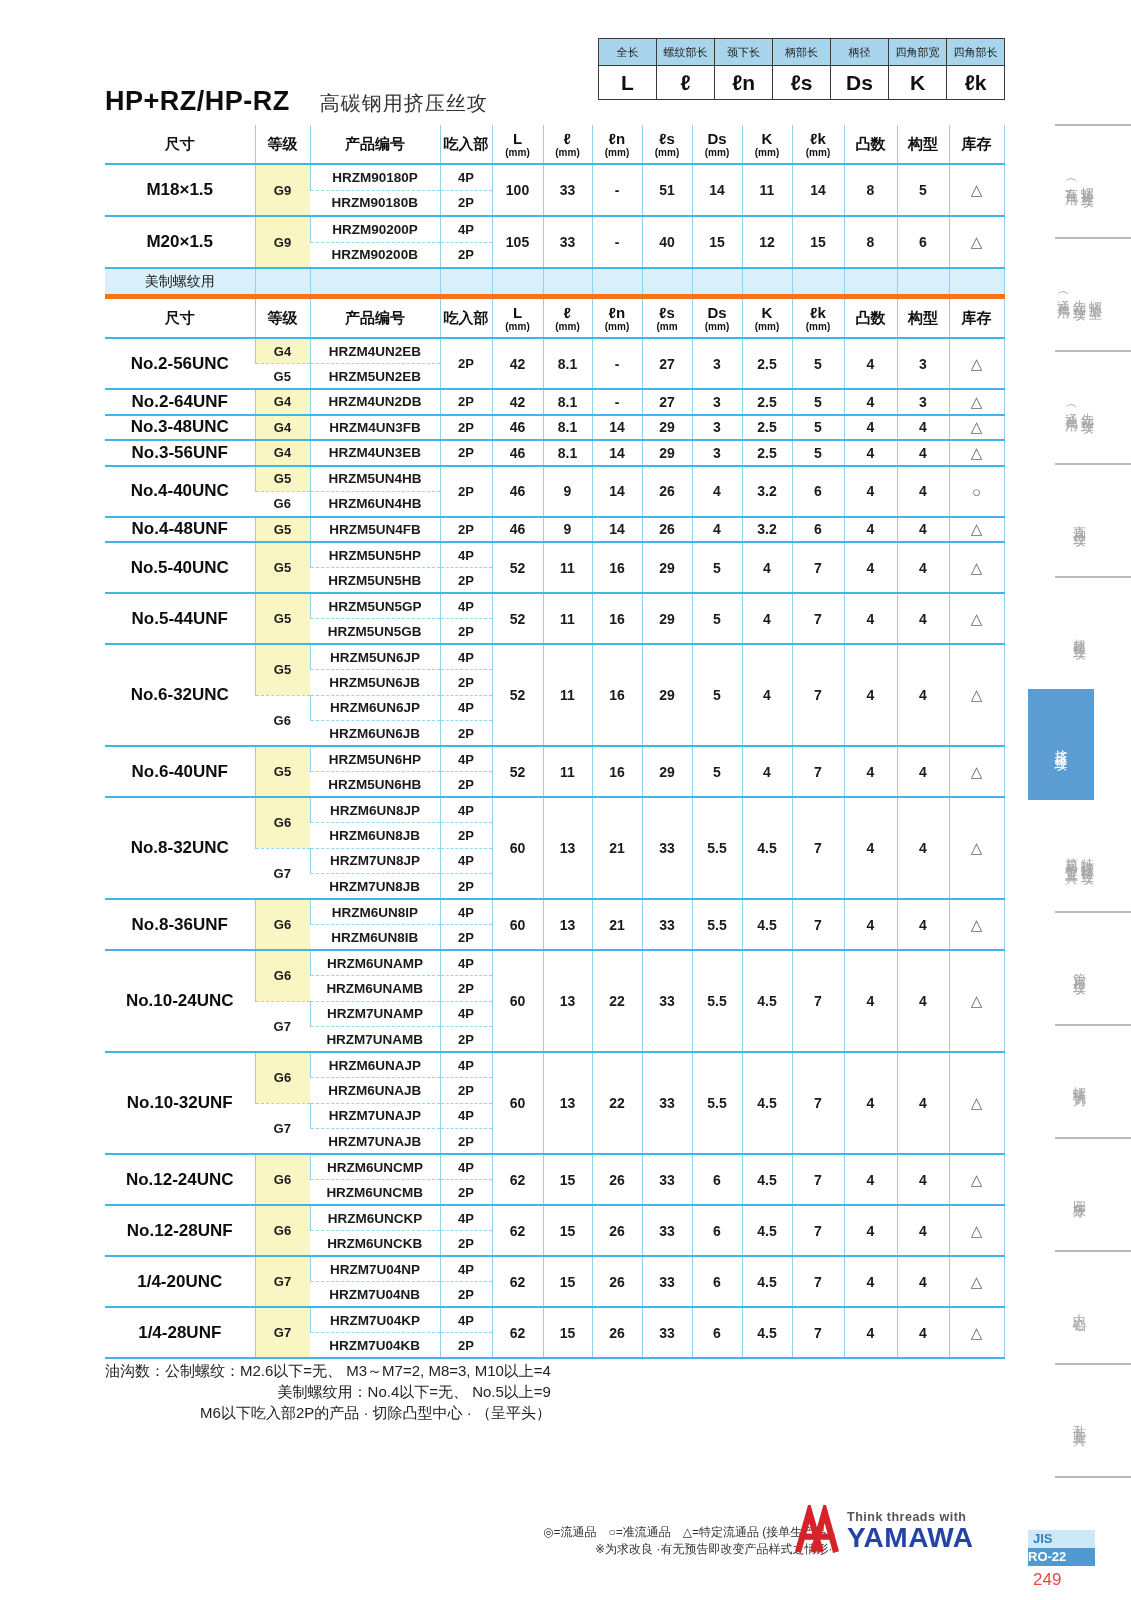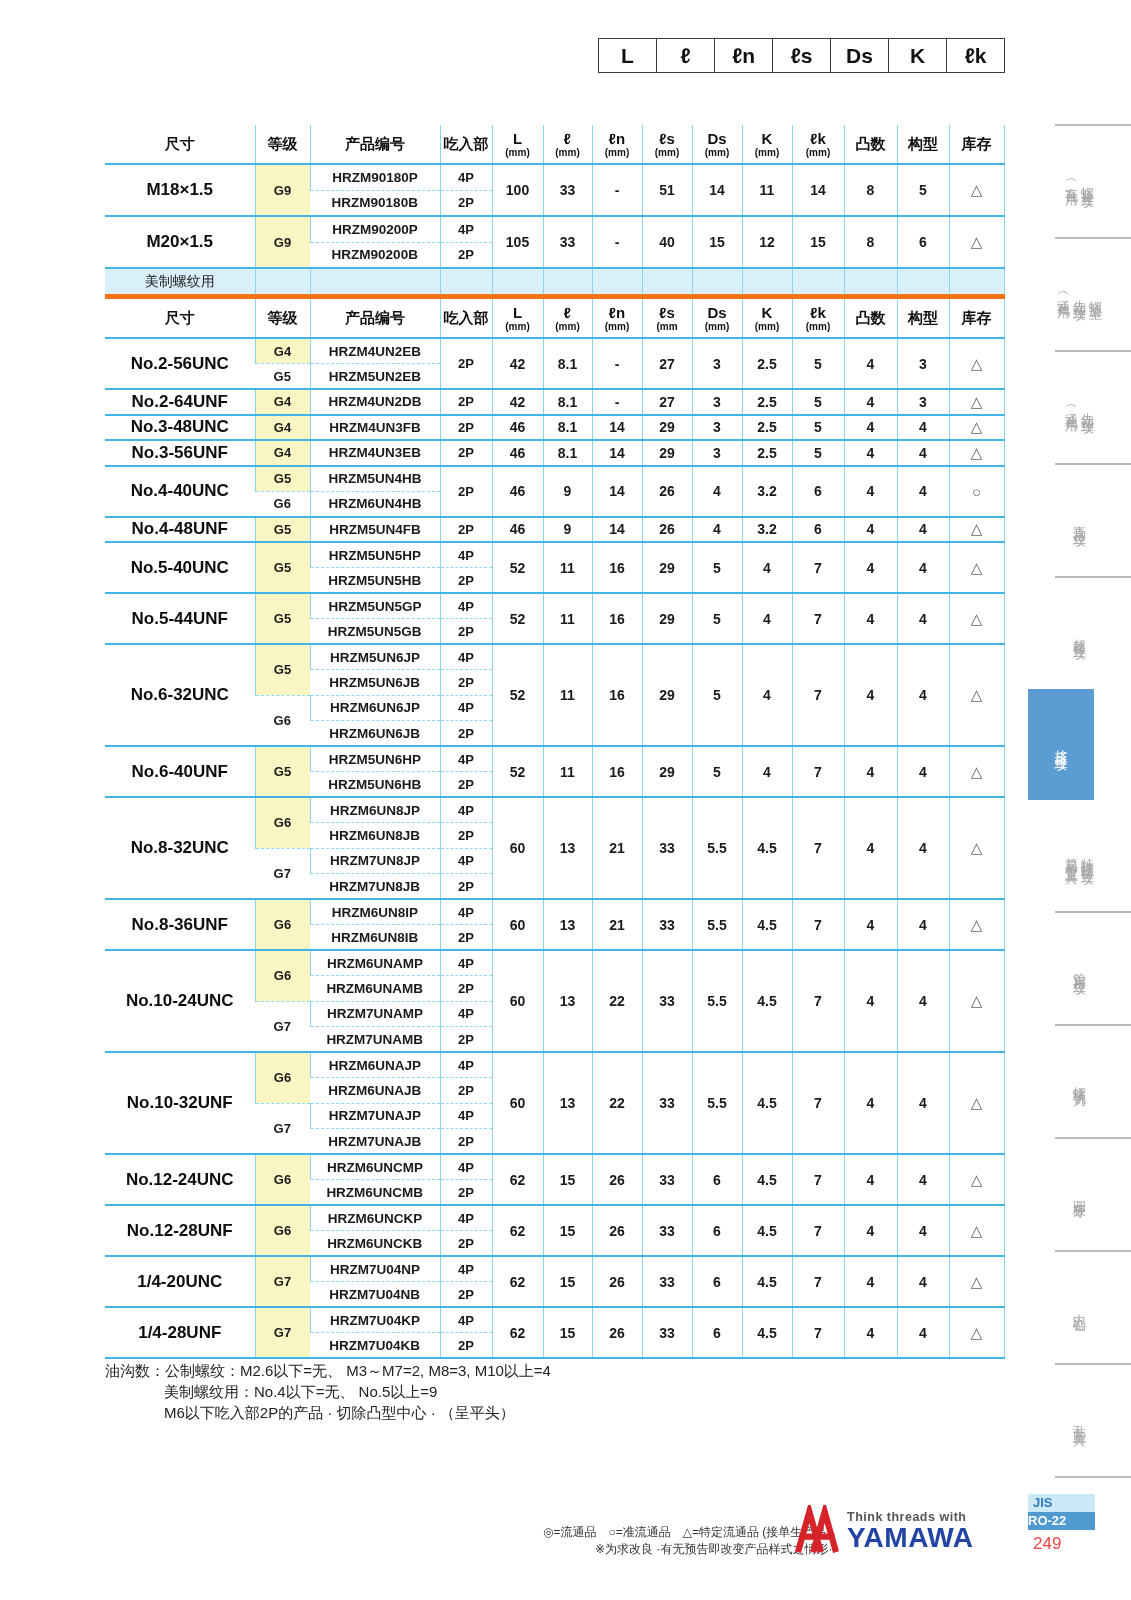--- a/index.html
+++ b/index.html
@@ -35,21 +35,21 @@
   .size-cell{font-size:17px;font-weight:bold;color:#0d0d0d;}
   .grade-cell{font-size:13px;font-weight:bold;}
   .code-cell{font-size:13.5px;font-weight:bold;}
   .chamfer-cell{font-size:13px;font-weight:bold;}
   .val-cell{font-size:14px;font-weight:bold;}
   .stock-cell{font-size:15px;color:#666;}
   .section-row td{background:#d9effa;height:25px;border-bottom:5px solid #f97316;
                   font-size:14px;color:#222;}
 
   
-  .footnotes{position:absolute;left:105px;top:1360px;font-size:15px;color:#222;line-height:21px;}
+  .footnotes{position:absolute;left:105px;top:1360px;font-size:15px;color:#222;line-height:21px;text-align:right;}
   .fn-indent{padding-left:59px;}
 
   
   .bottom-legend{position:absolute;left:543px;top:1524px;font-size:12px;color:#333;line-height:17px;}
   .bl2{margin-left:52px;}
   .logo{position:absolute;left:794px;top:1505px;display:flex;align-items:center;}
   .logo-text{margin-left:7px;}
   .logo-tag{font-size:12.5px;font-weight:bold;color:#555;letter-spacing:0.5px;line-height:14px;}
   .logo-brand{font-size:28px;font-weight:bold;color:#2344a5;letter-spacing:0.5px;line-height:28px;}
 
@@ -57,48 +57,61 @@
   .sidebar{position:absolute;left:1028px;top:124px;width:103px;height:1354px;
            display:flex;flex-direction:column;}
   .sb-sep{border-top:2px solid #b8babc;margin-left:27px;}
   .sb-item{flex:1;display:flex;align-items:center;justify-content:center;}
   .sb-cols{display:flex;flex-direction:row-reverse;align-items:center;gap:1px;}
   .sb-col{writing-mode:vertical-rl;font-size:13px;color:#a6a6a6;letter-spacing:3px;
           line-height:15px;}
   .sb-item.active{background:#5b9dd2;width:66px;align-self:flex-start;}
   .sb-item.active .sb-col{color:#fff;}
 
-  .jis-block{position:absolute;left:1028px;top:1494px;width:67px;}
+  .jis-block{position:absolute;left:1028px;top:1530px;width:67px;}
   .jis{background:#cde8f7;color:#2e80c3;font-weight:bold;font-size:13px;height:18px;
        line-height:18px;padding-left:5px;}
   .ro{background:#4f9bd1;color:#fff;font-weight:bold;font-size:13px;height:18px;
       line-height:18px;}
   .pageno{color:#ef4444;font-weight:normal;font-size:17px;padding:4px 0 0 5px;}
 </style>
 </head>
 <body>
 
 <div class="page">
 
   <div class="legend-wrap">
     <table class="legend">
       <tbody>
+          <tr>
+        <th class="l-name">全长</th>
+        <th class="l-name">螺纹部长</th>
+        <th class="l-name">颈下长</th>
+        <th class="l-name">柄部长</th>
+        <th class="l-name">柄径</th>
+        <th class="l-name">四角部宽</th>
+        <th class="l-name">四角部长</th>
+      </tr>
       <tr>
         <td class="l-sym">L</td>
         <td class="l-sym">ℓ</td>
         <td class="l-sym">ℓn</td>
         <td class="l-sym">ℓs</td>
         <td class="l-sym">Ds</td>
         <td class="l-sym">K</td>
         <td class="l-sym">ℓk</td>
       </tr>
     </tbody>
       </table>
   </div>
 
+  <div class="title-row">
+    <span class="title-model">HP+RZ/HP-RZ</span>
+    <span class="title-desc">高碳钢用挤压丝攻</span>
+  </div>
 
   <div class="table-wrap">
     <table class="spec" id="spec-table">
       <colgroup id="spec-cols">
           <col style="width: 150px;">
           <col style="width: 55px;">
           <col style="width: 130px;">
           <col style="width: 52px;">
           <col style="width: 51px;">
           <col style="width: 49px;">

